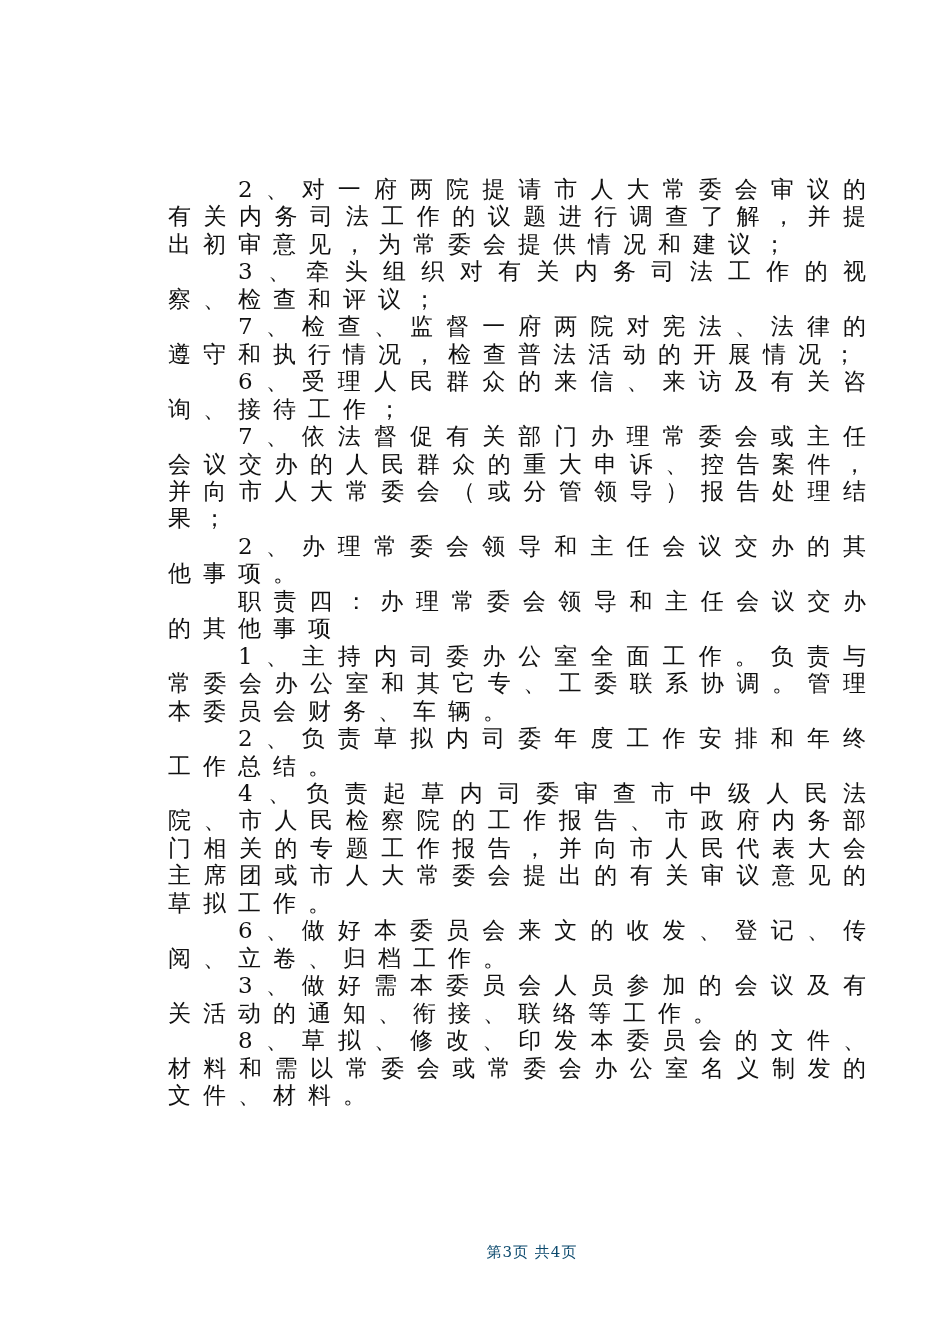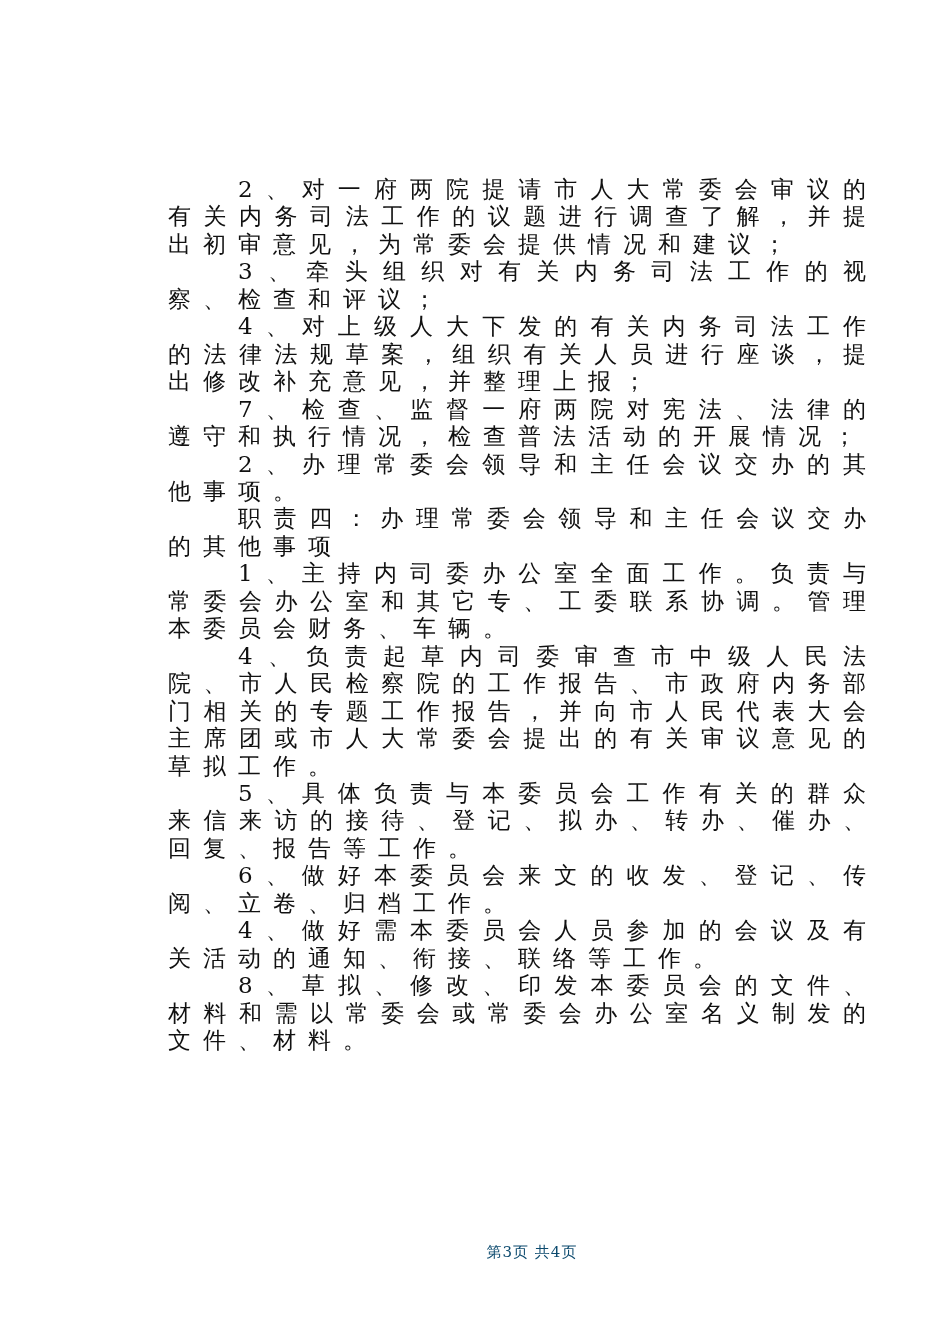--- a/index.html
+++ b/index.html
@@ -51,27 +51,28 @@
       color: #0c4a6e;
     }
   </style>
 </head>
 <body>
 
 <div class="page">
   <div class="body-text">
     <p class="para">2、对一府两院提请市人大常委会审议的有关内务司法工作的议题进行调查了解，并提出初审意见，为常委会提供情况和建议；</p>
     <p class="para">3、牵头组织对有关内务司法工作的视察、检查和评议；</p>
-    <p class="para">4、对上级人大下发的有关内务司法工作的法律法规草案，组织有关人员进行座谈，提出修改补充意见，并整理上报；</p>
     <p class="para">7、检查、监督一府两院对宪法、法律的遵守和执行情况，检查普法活动的开展情况；</p>
+    <p class="para">6、受理人民群众的来信、来访及有关咨询、接待工作；</p>
+    <p class="para">7、依法督促有关部门办理常委会或主任会议交办的人民群众的重大申诉、控告案件，并向市人大常委会（或分管领导）报告处理结果；</p>
     <p class="para">2、办理常委会领导和主任会议交办的其他事项。</p>
     <p class="para">职责四：办理常委会领导和主任会议交办的其他事项</p>
     <p class="para">1、主持内司委办公室全面工作。负责与常委会办公室和其它专、工委联系协调。管理本委员会财务、车辆。</p>
+    <p class="para">2、负责草拟内司委年度工作安排和年终工作总结。</p>
     <p class="para">4、负责起草内司委审查市中级人民法院、市人民检察院的工作报告、市政府内务部门相关的专题工作报告，并向市人民代表大会主席团或市人大常委会提出的有关审议意见的草拟工作。</p>
-    <p class="para">5、具体负责与本委员会工作有关的群众来信来访的接待、登记、拟办、转办、催办、回复、报告等工作。</p>
     <p class="para">6、做好本委员会来文的收发、登记、传阅、立卷、归档工作。</p>
-    <p class="para">4、做好需本委员会人员参加的会议及有关活动的通知、衔接、联络等工作。</p>
+    <p class="para">3、做好需本委员会人员参加的会议及有关活动的通知、衔接、联络等工作。</p>
     <p class="para">8、草拟、修改、印发本委员会的文件、材料和需以常委会或常委会办公室名义制发的文件、材料。</p>
 
   </div>
 
   <div class="footer">第3页 共4页</div>
 </div>
 
 </body></html>

